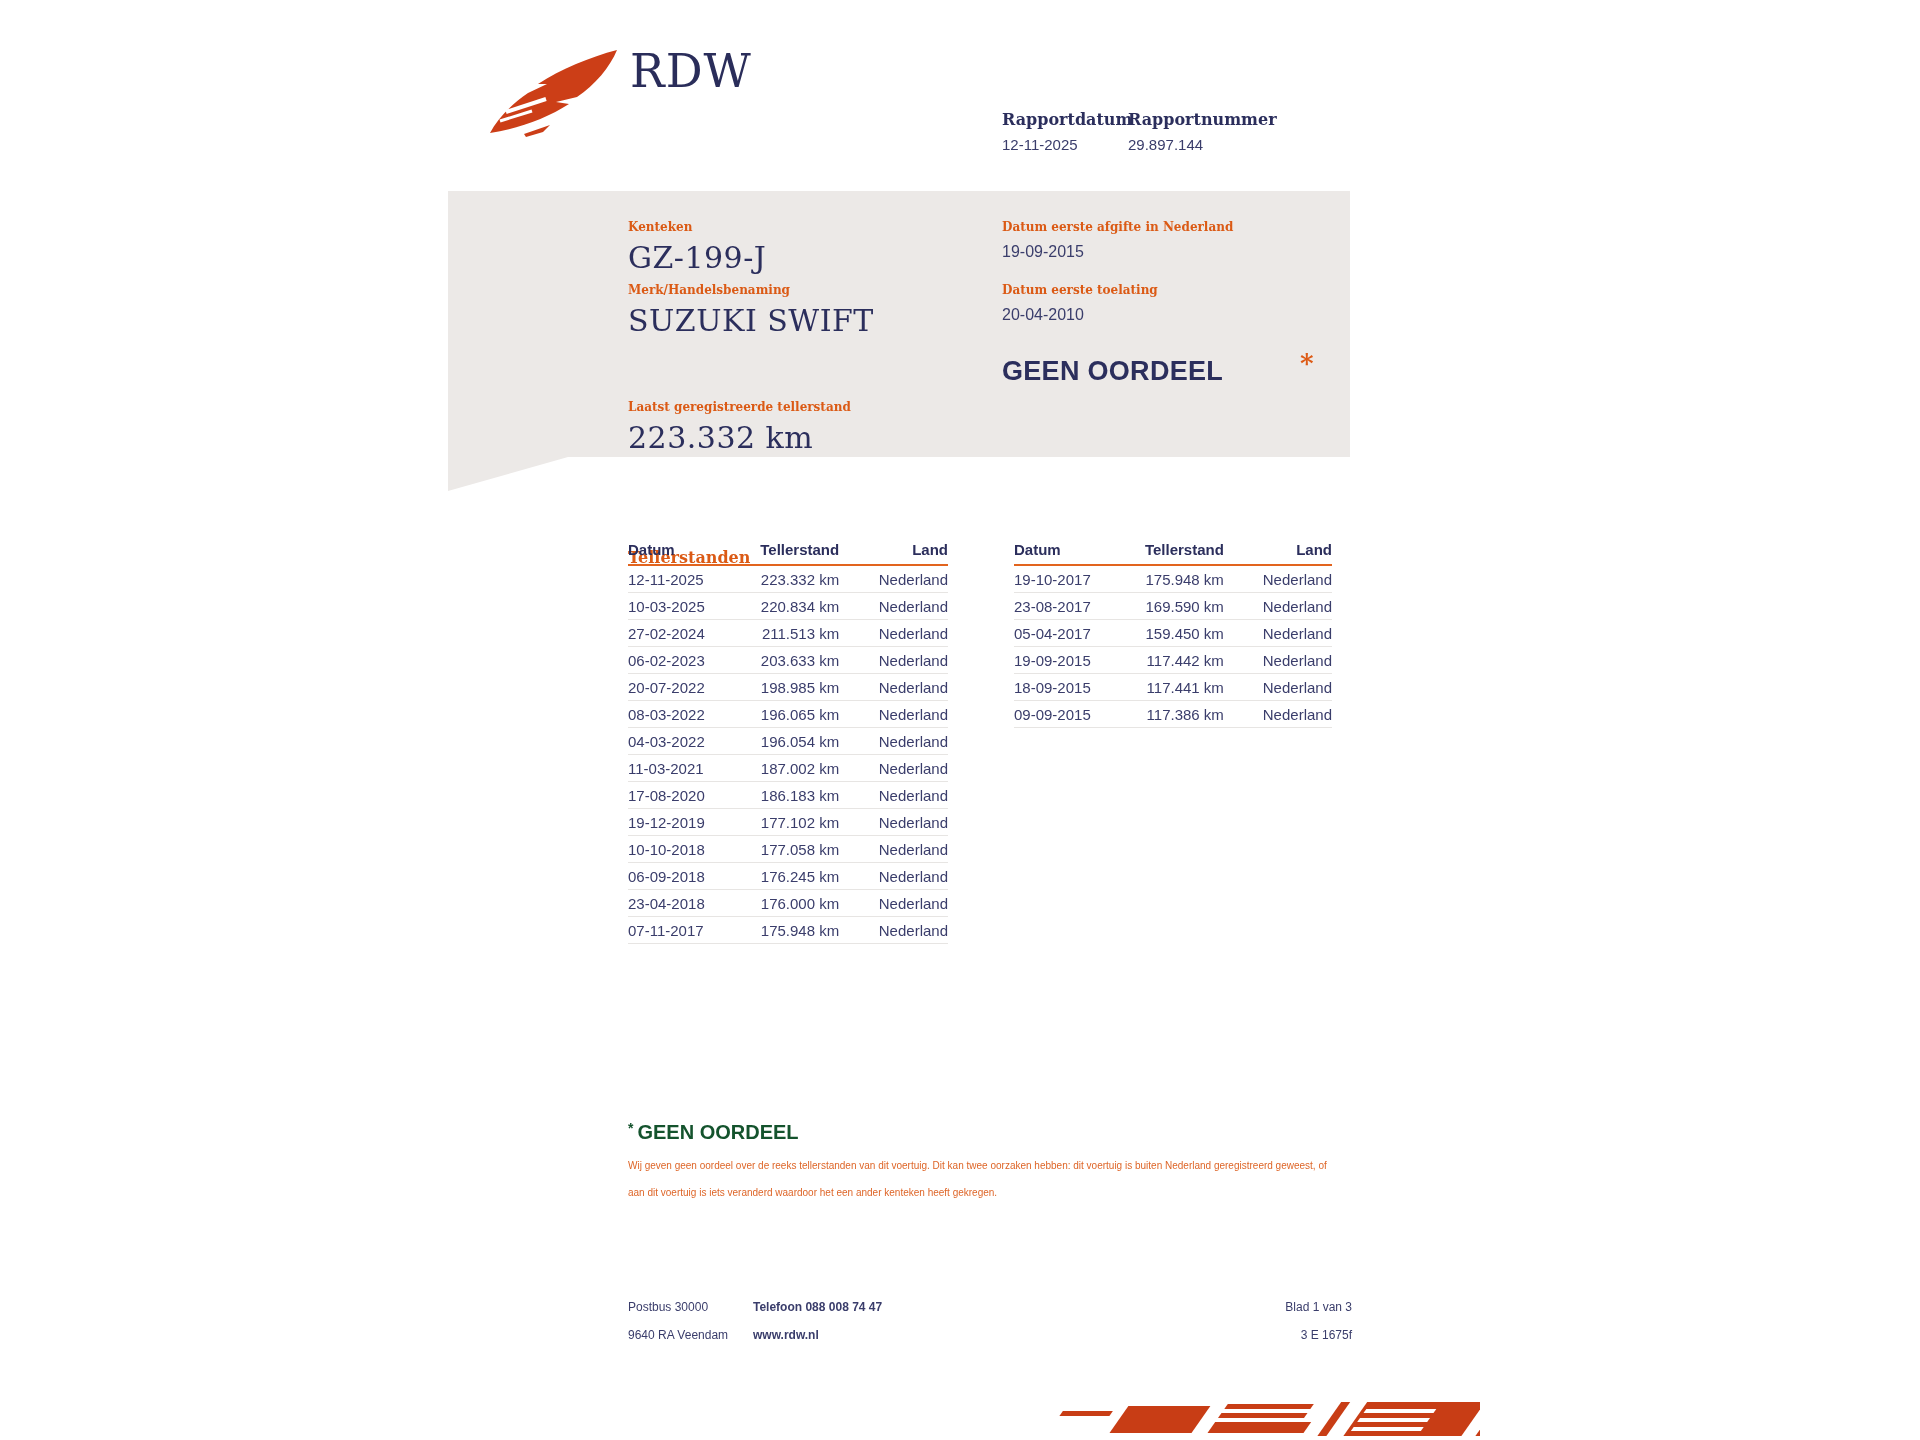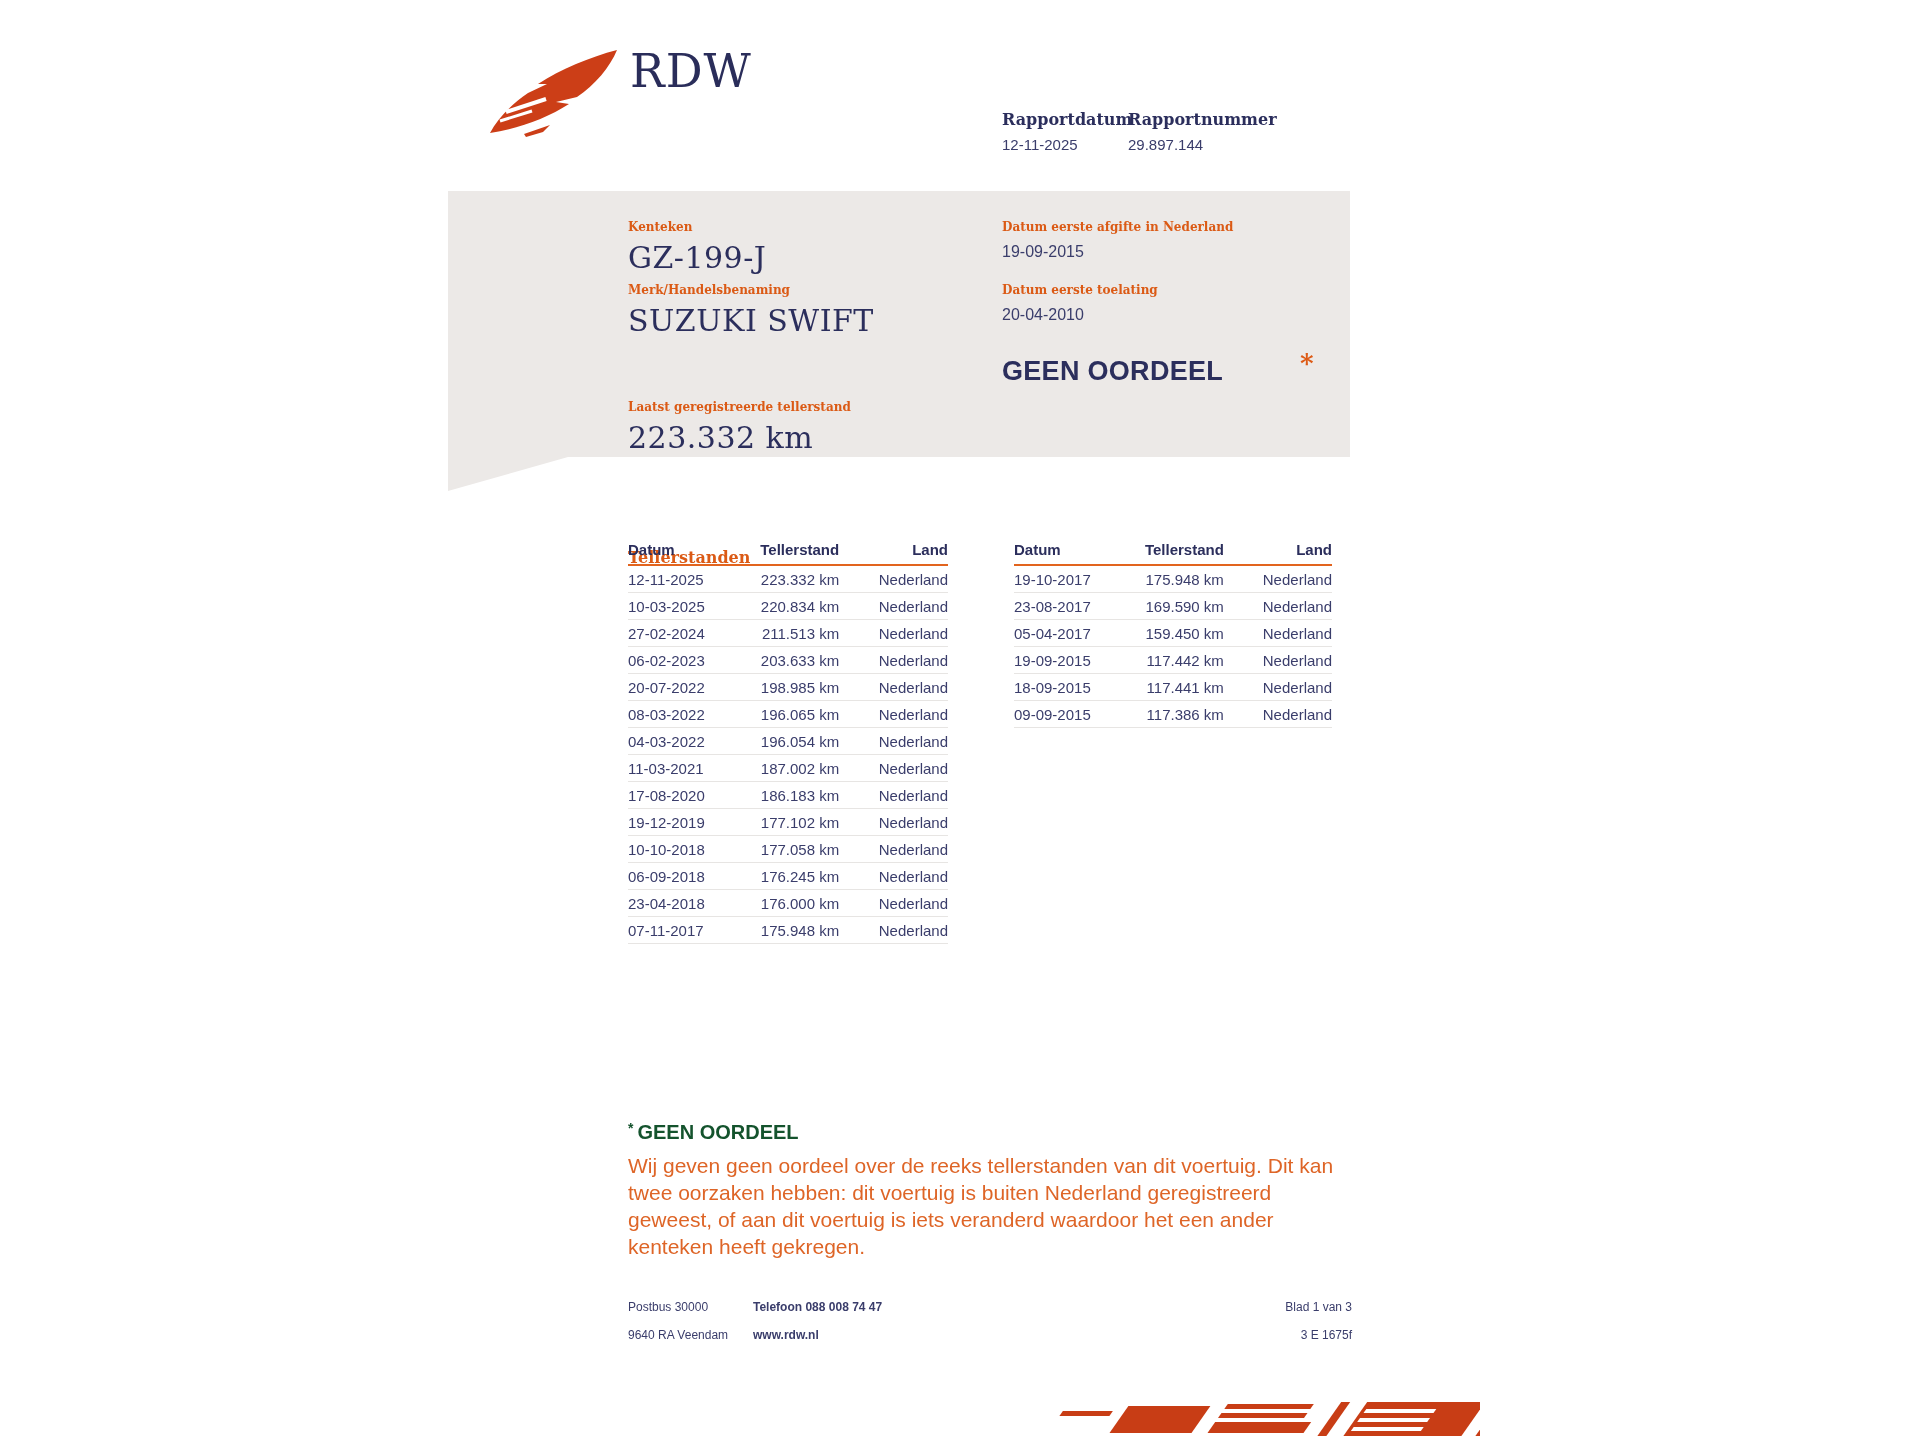--- a/index.html
+++ b/index.html
@@ -38,21 +38,21 @@
   table.odo th:nth-child(3), table.odo td:nth-child(3) { text-align:right; }
   .tbl-left  { left:628px; top:538px; width:320px; }
   .tbl-right { left:1014px; top:538px; width:318px; }
   .tbl-left col.c1, .tbl-right col.c1 { width:38%; }
   .tbl-left col.c2, .tbl-right col.c2 { width:28%; }
   .tbl-left col.c3, .tbl-right col.c3 { width:34%; }
 
   
   .foot-title { left:628px; top:1120px; font-weight:bold; font-size:20px; color:#14532d; }
   .foot-marker { font-size:14px; vertical-align:6px; margin-right:4px; }
-  .foot-text { left:628px; top:1152px; width:716px; font-size:21px; line-height:27px; color:#de6527; }
+  .foot-text { left:628px; top:1152px; width:716px; font-size:10px; line-height:27px; color:#de6527; }
 
   
   .footer-item { font-size:12px; color:#3a3d6b; }
   .f-r1 { top:1300px; } .f-r2 { top:1328px; }
   .f-c1 { left:628px; } .f-c2 { left:753px;font-weight:bold; }
   .f-right { width:200px; left:1152px; text-align:right; }
 
   .bottom-art { left:1030px; top:1398px; width:450px; height:42px; overflow:hidden; }
 </style>
 </head>

